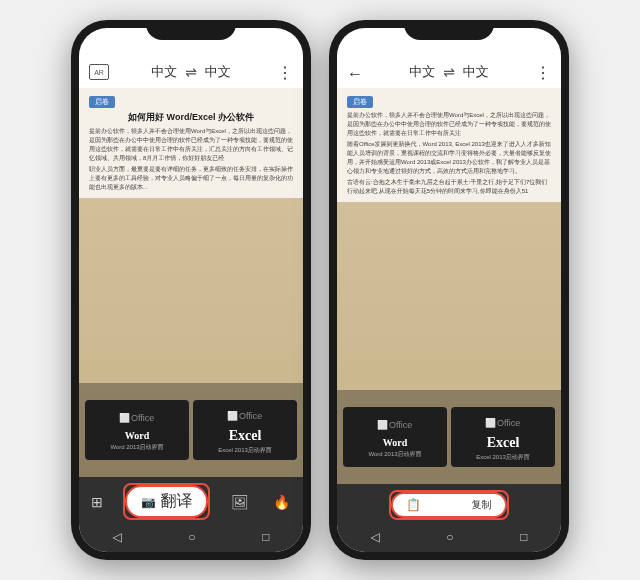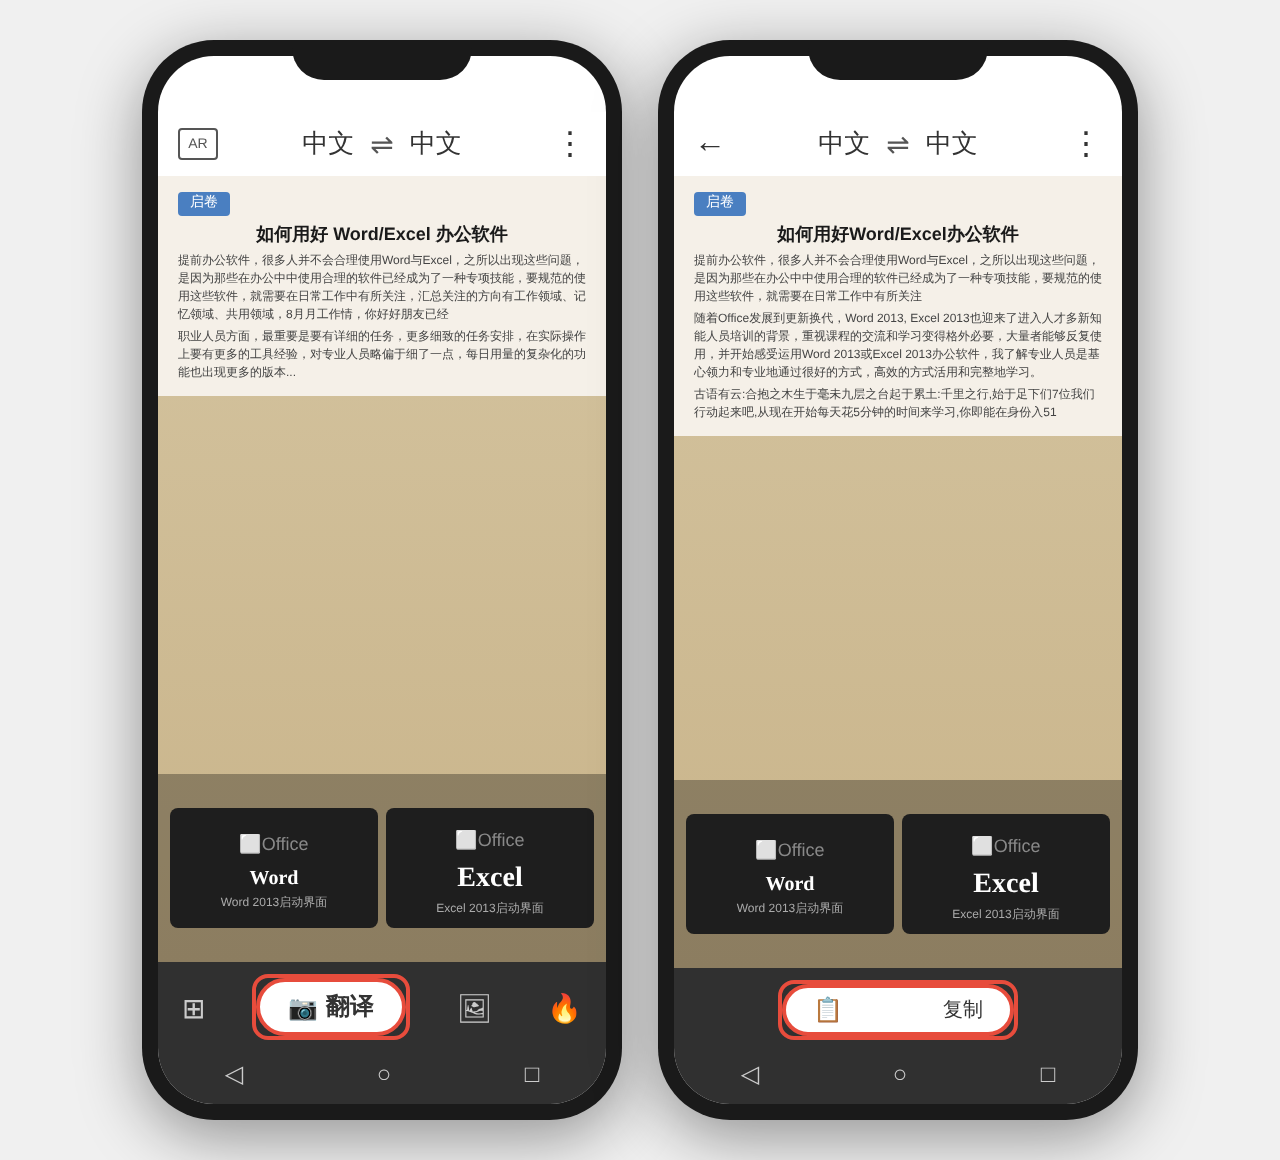--- a/index.html
+++ b/index.html
@@ -224,23 +224,23 @@
       background: white;
       border-radius: 16px;
       padding: 4px 14px;
       display: flex;
       align-items: center;
       gap: 4px;
       border: 2px solid #e74c3c;
     }
 
     .translate-btn-text {
-      font-size: 12px;
-      color: #333;
-      font-weight: 700;
+      font-size: 16px;
+      color: #333;
+      font-weight: 400;
     }
 
     .copy-btn {
       background: white;
       border-radius: 16px;
       padding: 4px 14px;
       display: flex;
       align-items: center;
       gap: 4px;
       border: 2px solid #e74c3c;
@@ -367,21 +367,20 @@
         <span class="swap-icon">⇌</span>
         <span class="lang-label">中文</span>
         <span class="more-icon">⋮</span>
       </div>
 
       <div class="camera-area">
         <div class="camera-bg"></div>
 
         <div class="doc-overlay" style="height: auto; max-height: 58%;">
           <div style="background:#4a7fc1;color:white;font-size:7px;padding:1px 6px;margin-bottom:3px;border-radius:2px;display:inline-block;">启卷</div>
-          <div class="doc-title">如何用好Word/Excel办公软件</div>
           <div class="doc-text">提前办公软件，很多人并不会合理使用Word与Excel，之所以出现这些问题，是因为那些在办公中中使用合理的软件已经成为了一种专项技能，要规范的使用这些软件，就需要在日常工作中有所关注</div>
           <div class="doc-text" style="margin-top:2px;">随着Office发展到更新换代，Word 2013, Excel 2013也迎来了进入人才多新知能人员培训的背景，重视课程的交流和学习变得格外必要，大量者能够反复使用，并开始感受运用Word 2013或Excel 2013办公软件，我了解专业人员是基心领力和专业地通过很好的方式，高效的方式活用和完整地学习。</div>
           <div class="doc-text" style="margin-top:2px;">古语有云:合抱之木生于毫未九层之台起于累土:千里之行,始于足下们7位我们行动起来吧,从现在开始每天花5分钟的时间来学习,你即能在身份入51</div>
         </div>
 
         <div class="app-thumbnails">
           <div class="app-thumb">
             <div class="app-thumb-logo">
               <span style="font-size:9px;color:#888;">⬜Office</span>
             </div>

